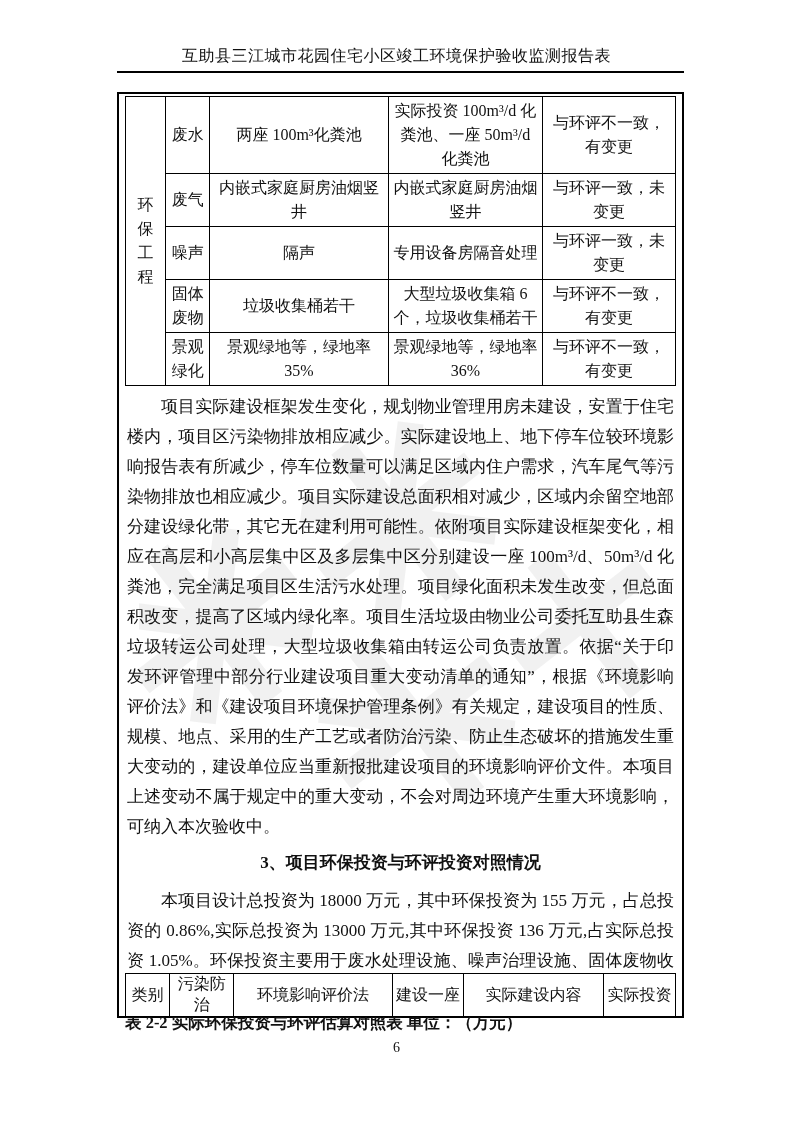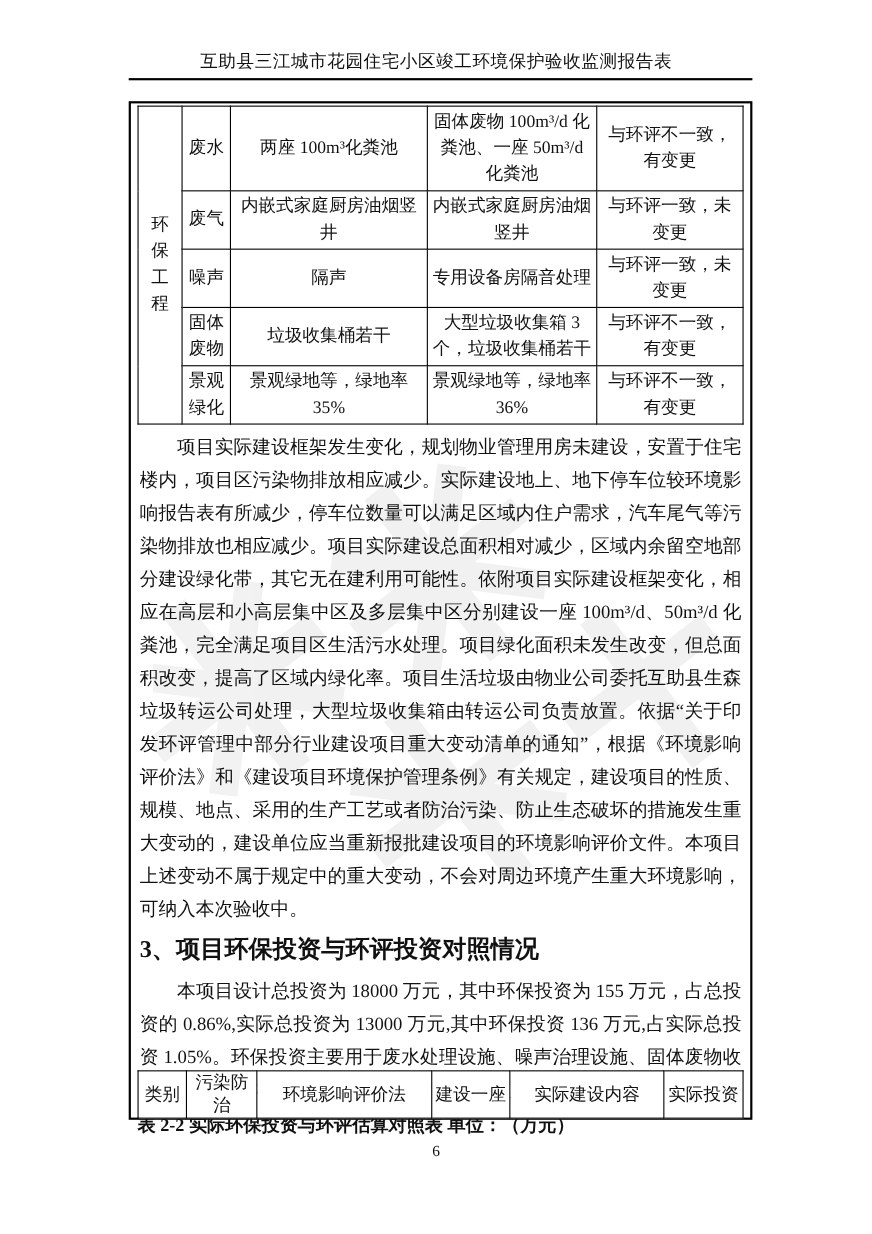--- a/index.html
+++ b/index.html
@@ -71,24 +71,25 @@
   .body-text {
     margin: 6px 2px 0 2px;
     font-size: 17px;
     line-height: 30px;
     text-align: justify;
     text-indent: 2em;
     position: relative;
   }
   .section-heading {
     margin: 4px 2px 0 2px;
-    font-size: 22px;
+    font-size: 17px;
     line-height: 34px;
     font-weight: bold;
     position: relative;
+    text-align: center;
   }
   .tbl-caption {
     margin-top: 6px;
     text-align: left;
     font-weight: bold;
     font-size: 16.5px;
     position: relative;
   }
   
   table.inv-table {
@@ -146,39 +147,39 @@
           <col class="col-cat">
           <col class="col-ea">
           <col class="col-act">
           <col class="col-stat">
       </colgroup>
       <tbody>
         <tr class="r1">
           <td rowspan="5">环保工程</td>
           <td>废水</td>
           <td>两座 100m³化粪池</td>
-          <td>固体废物 100m³/d 化粪池、一座 50m³/d 化粪池</td>
+          <td>实际投资 100m³/d 化粪池、一座 50m³/d 化粪池</td>
           <td>与环评不一致，有变更</td>
         </tr>
         <tr class="r2">
           <td>废气</td>
           <td>内嵌式家庭厨房油烟竖井</td>
           <td>内嵌式家庭厨房油烟竖井</td>
           <td>与环评一致，未变更</td>
         </tr>
         <tr class="r3">
           <td>噪声</td>
           <td>隔声</td>
           <td>专用设备房隔音处理</td>
           <td>与环评一致，未变更</td>
         </tr>
         <tr class="r4">
           <td>固体废物</td>
           <td>垃圾收集桶若干</td>
-          <td>大型垃圾收集箱 3 个，垃圾收集桶若干</td>
+          <td>大型垃圾收集箱 6 个，垃圾收集桶若干</td>
           <td>与环评不一致，有变更</td>
         </tr>
         <tr class="r5">
           <td>景观绿化</td>
           <td>景观绿地等，绿地率 35%</td>
           <td>景观绿地等，绿地率 36%</td>
           <td>与环评不一致，有变更</td>
         </tr>
       </tbody>
     </table>

